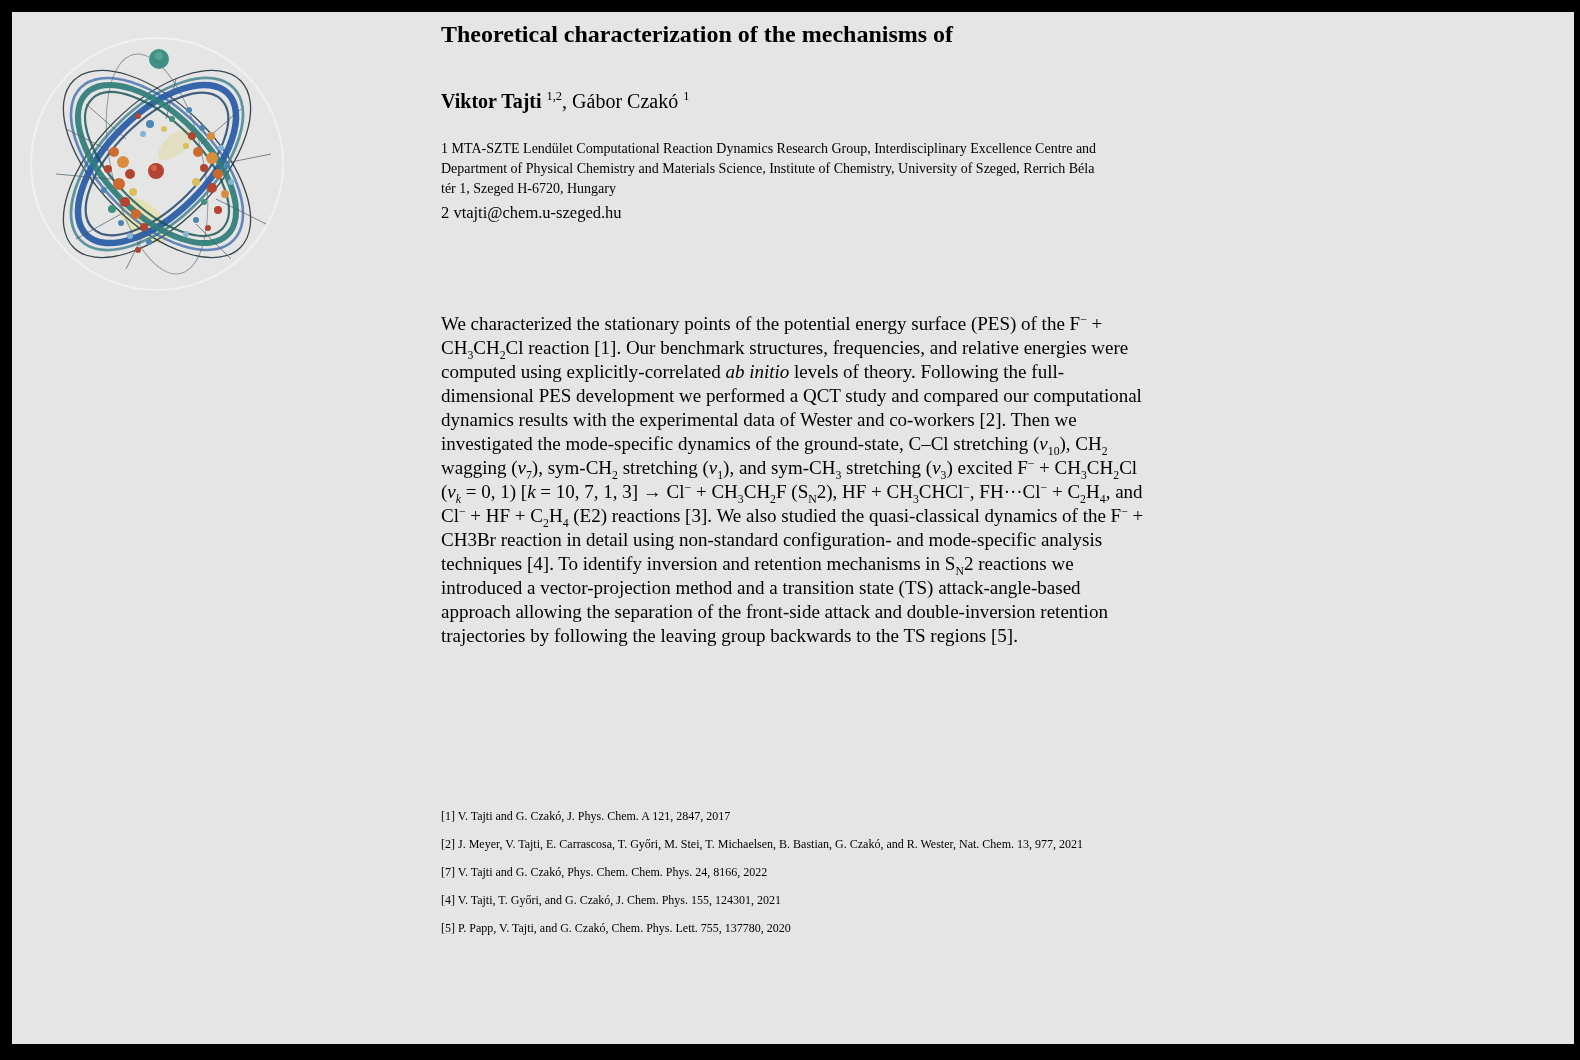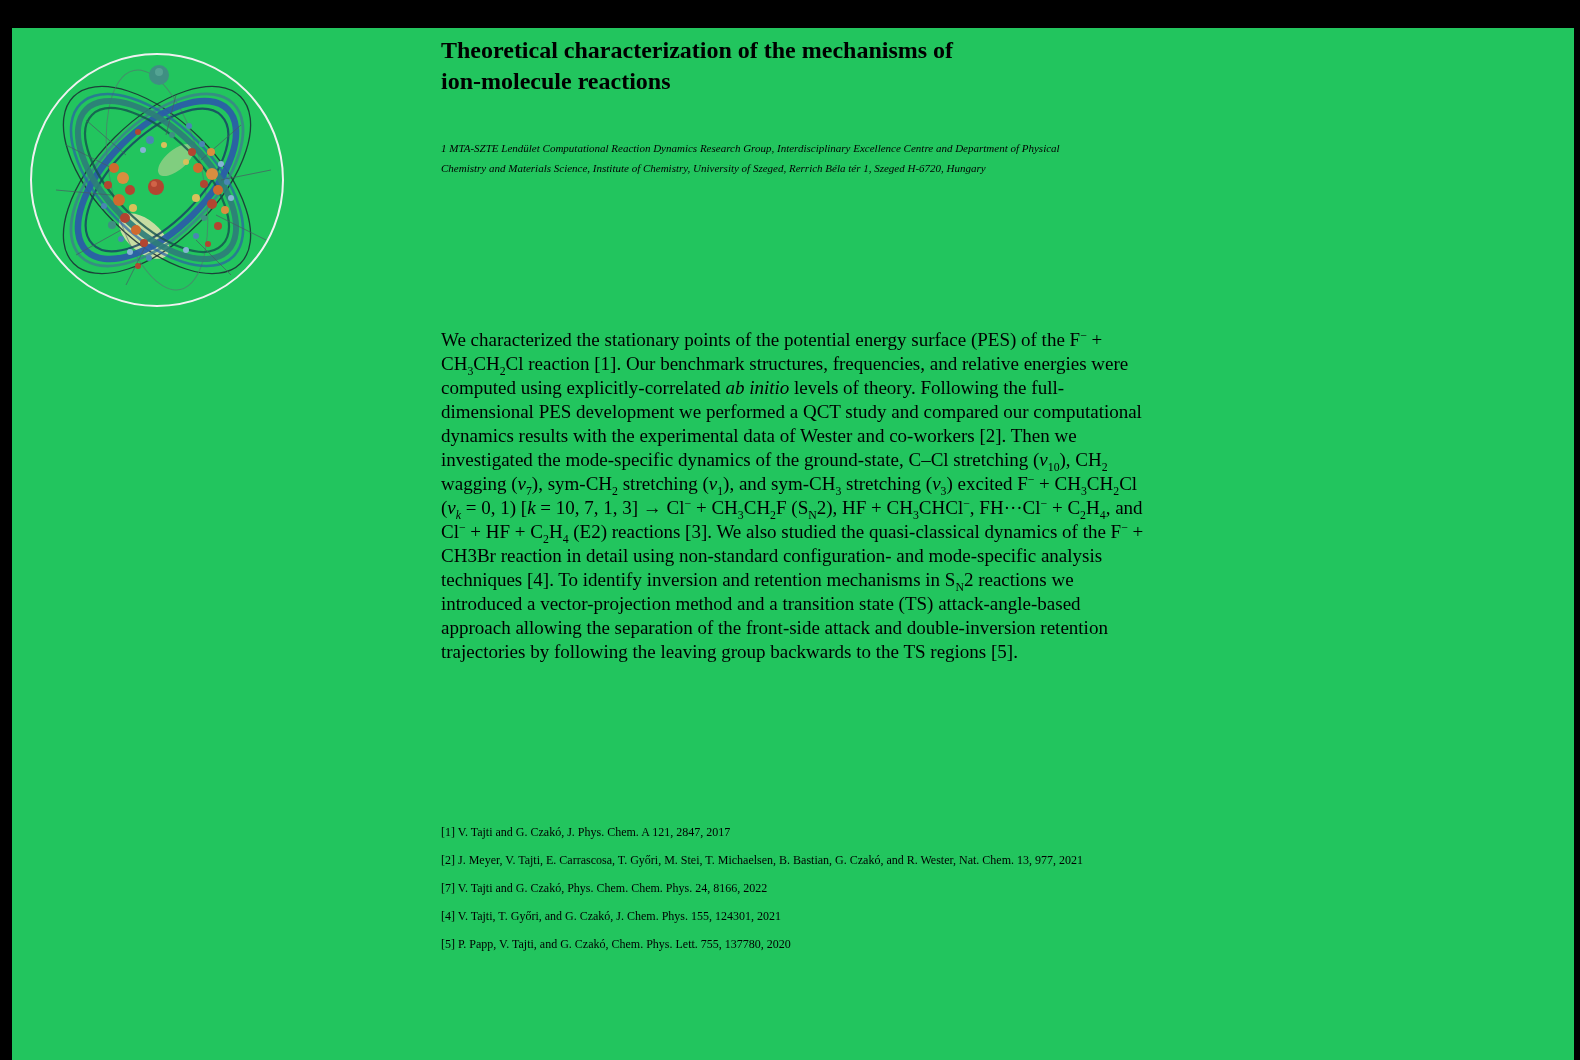--- a/index.html
+++ b/index.html
@@ -11,22 +11,21 @@
     font-family: "Liberation Serif", serif;
     color: #000;
     overflow: hidden;
   }
   .paper {
     position: absolute;
     left: 12px;
     top: 12px;
     width: 1562px;
     height: 1032px;
-    background: #22c55e;
-    margin-top: 16px;
+    background: #e5e5e5;
   }
   .logo-wrap {
     position: absolute;
     left: 14px;
     top: 12px;
     width: 262px;
     height: 272px;
   }
   .col { position: absolute; left: 429px; }
   .title {
@@ -37,25 +36,24 @@
     font-weight: bold;
   }
   .authors {
     top: 71px;
     width: 720px;
     font-size: 20px;
     line-height: 26px;
   }
   .authors sup, .affil sup { font-size: 62%; }
   .affil {
-    top: 110px;
+    top: 127px;
     width: 656px;
-    font-size: 11px;
+    font-size: 14px;
     line-height: 20px;
-    font-style: italic;
   }
   .email {
     top: 191px;
     width: 656px;
     font-size: 16.5px;
     line-height: 20px;
   }
   .abstract {
     top: 300px;
     width: 706px;
@@ -152,26 +150,27 @@
           <circle cx="205" cy="158" r="3" fill="#85b4d4"></circle>
           <circle cx="170" cy="196" r="3" fill="#4a86b4"></circle>
           <circle cx="182" cy="204" r="3" fill="#b24531"></circle>
           <circle cx="160" cy="210" r="3" fill="#85b4d4"></circle>
         </g>
       </svg>
     </div>
 
     <div class="col title">
       <div>Theoretical characterization of the mechanisms of</div>
-      <div>ion-molecule reactions</div>
     </div>
 
+    <div class="col authors"><b>Viktor Tajti</b> <sup>1,2</sup>, Gábor Czakó <sup>1</sup></div>
 
     <div class="col affil">1 MTA-SZTE Lendület Computational Reaction Dynamics Research Group, Interdisciplinary Excellence Centre and Department of Physical Chemistry and Materials Science, Institute of Chemistry, University of Szeged, Rerrich Béla tér 1, Szeged H-6720, Hungary</div>
 
+    <div class="col email">2 vtajti@chem.u-szeged.hu</div>
 
     <div class="col abstract">We characterized the stationary points of the potential energy surface (PES) of the F<sup>−</sup> + CH<sub>3</sub>CH<sub>2</sub>Cl reaction [1]. Our benchmark structures, frequencies, and relative energies were computed using explicitly-correlated <i>ab initio</i> levels of theory. Following the full-dimensional PES development we performed a QCT study and compared our computational dynamics results with the experimental data of Wester and co-workers [2]. Then we investigated the mode-specific dynamics of the ground-state, C–Cl stretching (<i>v</i><sub>10</sub>), CH<sub>2</sub> wagging (<i>v</i><sub>7</sub>), sym-CH<sub>2</sub> stretching (<i>v</i><sub>1</sub>), and sym-CH<sub>3</sub> stretching (<i>v</i><sub>3</sub>) excited F<sup>−</sup> + CH<sub>3</sub>CH<sub>2</sub>Cl (<i>v<sub>k</sub></i> = 0, 1) [<i>k</i> = 10, 7, 1, 3] → Cl<sup>−</sup> + CH<sub>3</sub>CH<sub>2</sub>F (S<sub>N</sub>2), HF + CH<sub>3</sub>CHCl<sup>−</sup>, FH···Cl<sup>−</sup> + C<sub>2</sub>H<sub>4</sub>, and Cl<sup>−</sup> + HF + C<sub>2</sub>H<sub>4</sub> (E2) reactions [3]. We also studied the quasi-classical dynamics of the F<sup>−</sup> + CH3Br reaction in detail using non-standard configuration- and mode-specific analysis techniques [4]. To identify inversion and retention mechanisms in S<sub>N</sub>2 reactions we introduced a vector-projection method and a transition state (TS) attack-angle-based approach allowing the separation of the front-side attack and double-inversion retention trajectories by following the leaving group backwards to the TS regions [5].</div>
 
     <div class="col refs">
       <p>[1] V. Tajti and G. Czakó, J. Phys. Chem. A 121, 2847, 2017</p>
       <p>[2] J. Meyer, V. Tajti, E. Carrascosa, T. Győri, M. Stei, T. Michaelsen, B. Bastian, G. Czakó, and R. Wester, Nat. Chem. 13, 977, 2021</p>
       <p>[7] V. Tajti and G. Czakó, Phys. Chem. Chem. Phys. 24, 8166, 2022</p>
       <p>[4] V. Tajti, T. Győri, and G. Czakó, J. Chem. Phys. 155, 124301, 2021</p>
       <p>[5] P. Papp, V. Tajti, and G. Czakó, Chem. Phys. Lett. 755, 137780, 2020</p>
     </div>

